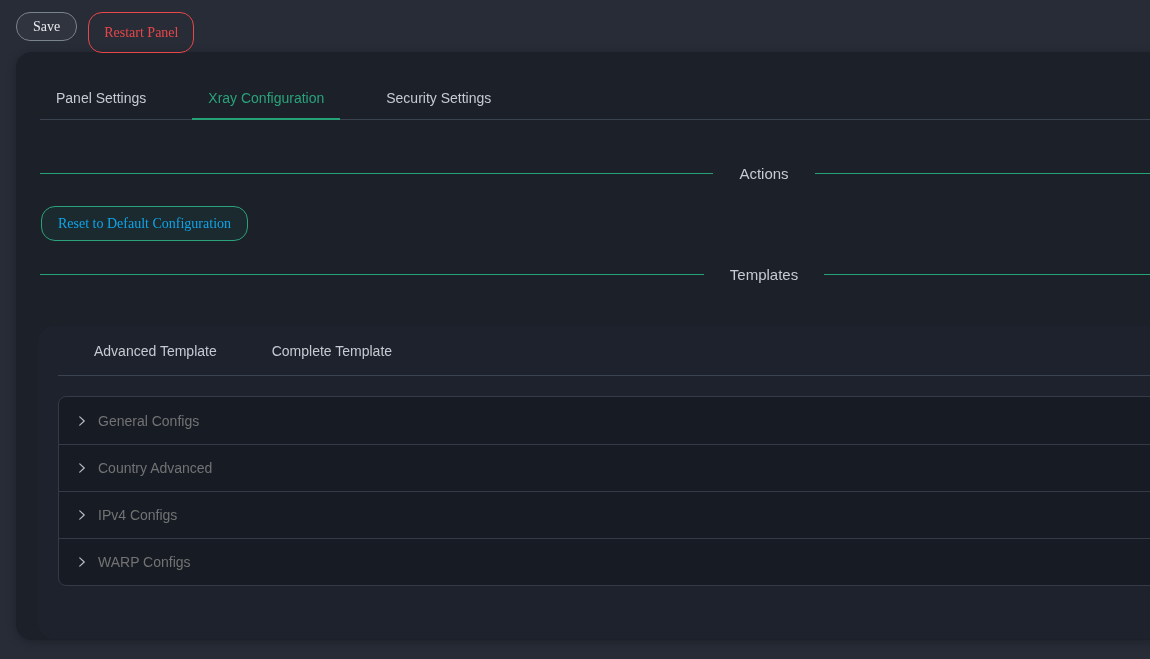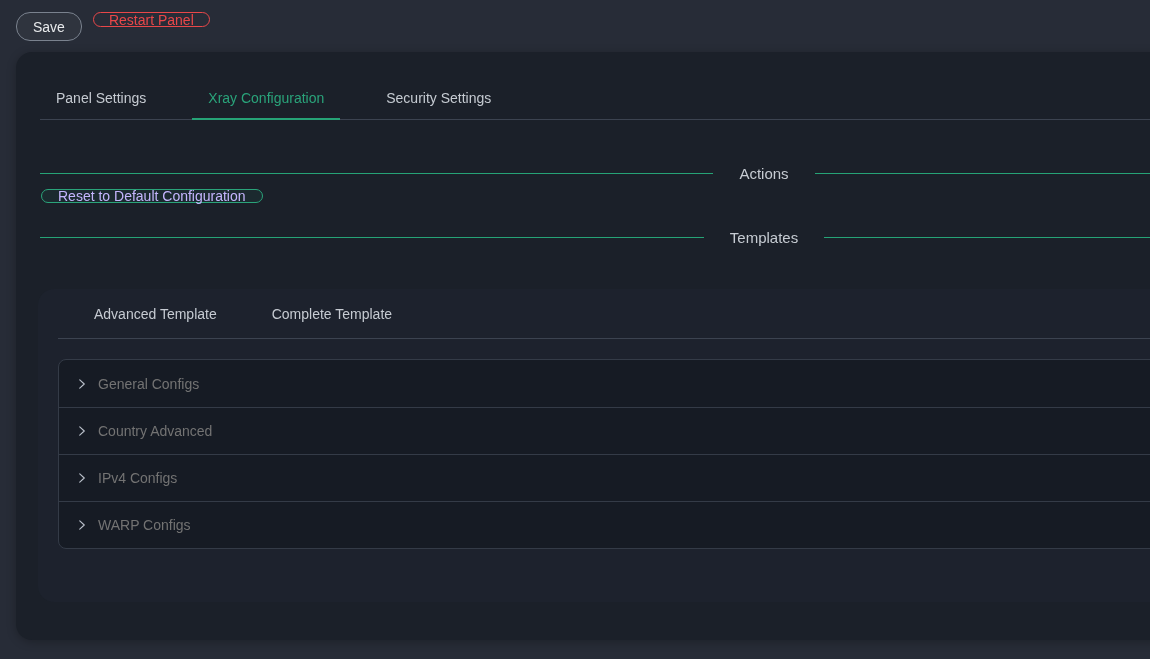--- a/index.html
+++ b/index.html
@@ -20,31 +20,31 @@
     gap: 11px;
   }
   .btn {
     display: inline-flex;
     align-items: center;
     justify-content: center;
     border-radius: 14px;
     font-size: 14px;
     cursor: pointer;
     background: transparent;
-    font-family: Liberation Sans, sans-serif;
+    font-family: Liberation Serif, serif;
   }
   .btn-save {
     height: 29px;
     padding: 0 16px;
     border: 1px solid #7a828e;
     background: rgba(255,255,255,0.04);
     color: #e8eaec;
   }
   .btn-restart {
-    height: 15px;
+    height: 41px;
     padding: 0 15px;
     border: 1px solid #e84749;
     color: #e84749;
   }
   
   .main-card {
     width: 1496px;
     height: 588px;
     margin-left: 16px;
     background: #1b2029;
@@ -91,27 +91,27 @@
   .divider .divider-text {
     margin: 8px 26px;
     font-size: 15px;
     color: #c6cbd2;
     white-space: nowrap;
   }
   .divider-actions { margin-top: 41px; }
   .divider-templates { margin-top: 21px; }
   
   .btn-reset {
-    margin-top: 4px;
+    margin-top: 21px;
     margin-left: 1px;
-    height: 14px;
+    height: 35px;
     padding: 0 16px;
     border: 1px solid #2aa37a;
     background: rgba(42,163,122,0.08);
-    color: #c4b5fd;
+    color: #0ea5e9;
   }
   
   .inner-card {
     margin-top: 19px;
     margin-left: -2px;
     width: 1450px;
     height: 313px;
     background: #1d222d;
     border-radius: 16px;
     padding: 0 20px;

